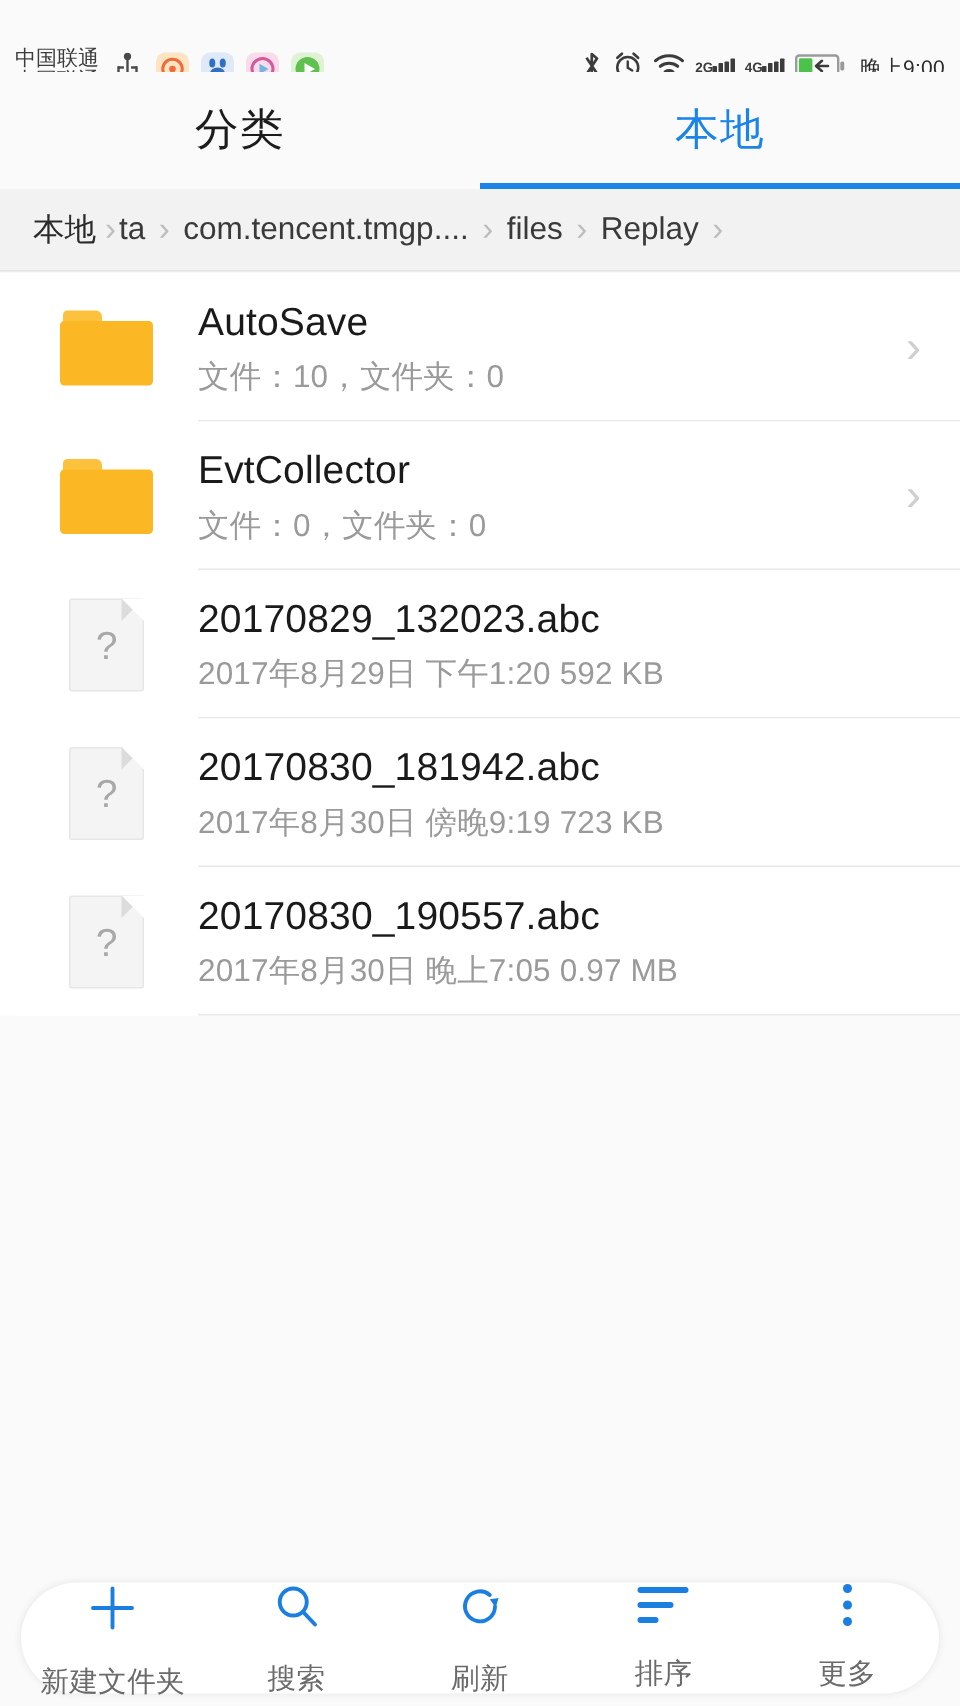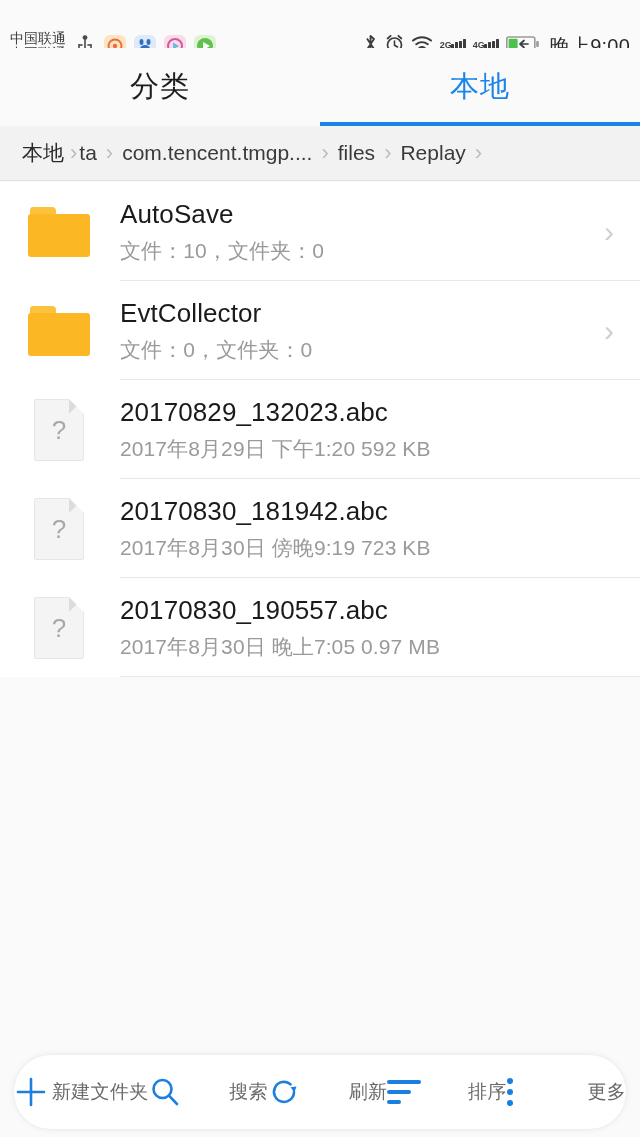--- a/index.html
+++ b/index.html
@@ -47,21 +47,21 @@
     display: inline-block; position: relative;
   }
   .sb-right {
     margin-left: auto;
     display: flex;
     align-items: center;
     gap: 7px;
     color: #3c3c3c;
   }
   .sb-time {
-    font-size: 20px;
+    font-size: 14px;
     color: #2b2b2b;
     letter-spacing: 0.2px;
     margin-left: 3px;
     white-space: nowrap;
   }
   .sig { display: flex; align-items: center; gap: 1px; position: relative; padding-left: 11px; }
   .sig .g { font-size: 9px; position: absolute; left: 0; top: 1px; color: #3c3c3c; }
   .sig i { display: block; width: 3px; background: #3c3c3c; border-radius: 0.5px; }
   .sig i:nth-child(2) { height: 5px; }
   .sig i:nth-child(3) { height: 8px; }
@@ -132,20 +132,21 @@
     background: #ffffff;
   }
   .row {
     position: relative;
     height: 99px;
     display: flex;
     align-items: center;
     padding-left: 26px;
     padding-right: 22px;
     background: #ffffff;
+    margin-left: 12px;
   }
   .row .divider {
     position: absolute;
     left: 120px; right: 0; bottom: 0;
     height: 1px;
     background: #e8e8e8;
   }
   .row-icon {
     width: 66px;
     flex: 0 0 66px;
@@ -244,24 +245,24 @@
     background: #ffffff;
     border-radius: 37px;
     box-shadow: 0 0 6px rgba(0,0,0,0.09);
     display: flex;
     align-items: center;
   }
   .tool {
     flex: 1;
     height: 74px;
     display: flex;
-    flex-direction: row;
-    align-items: center;
-    justify-content: space-between;
-    gap: 4px;
+    flex-direction: column;
+    align-items: center;
+    justify-content: flex-start;
+    gap: 19px;
   }
   .tool-ico {
     height: 34px;
     display: flex;
     align-items: center;
     justify-content: center;
   }
   .tool-label {
     font-size: 19px;
     color: #6a6a6a;

